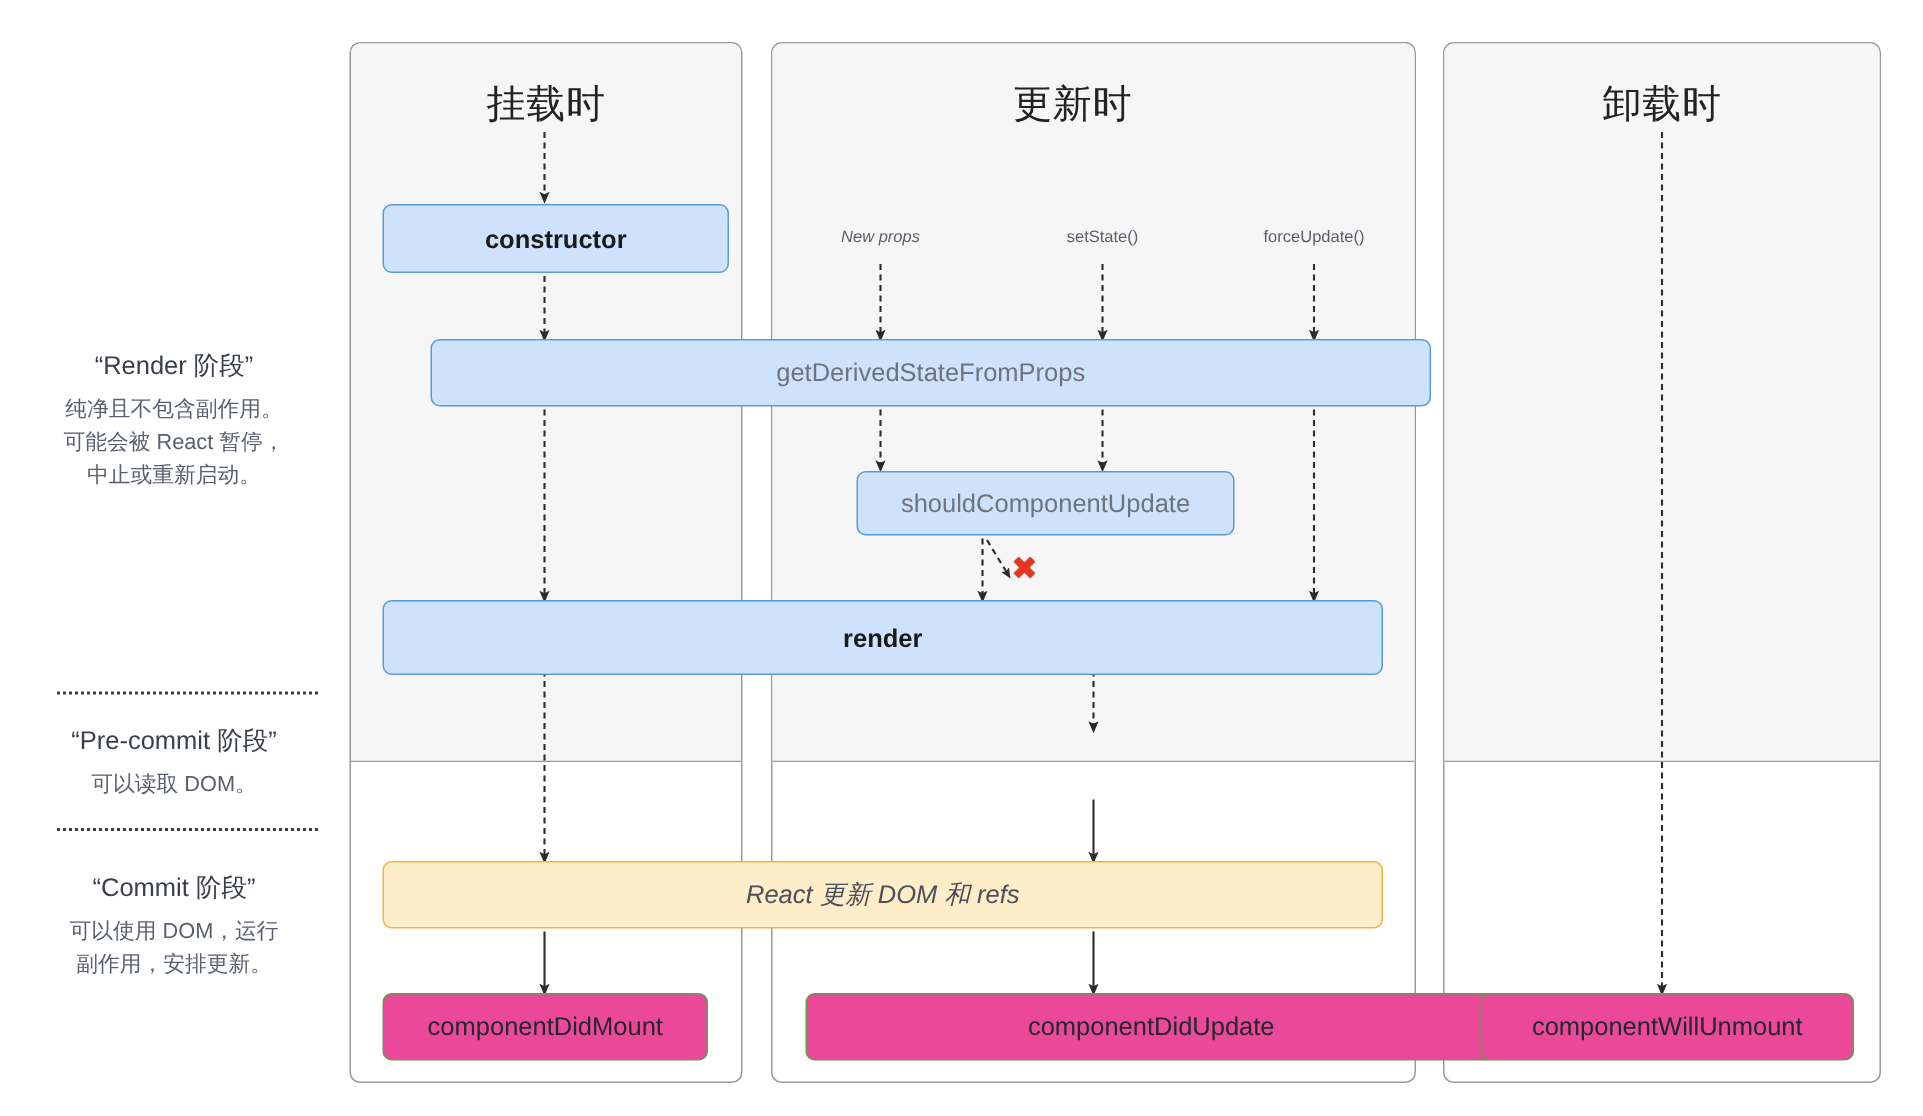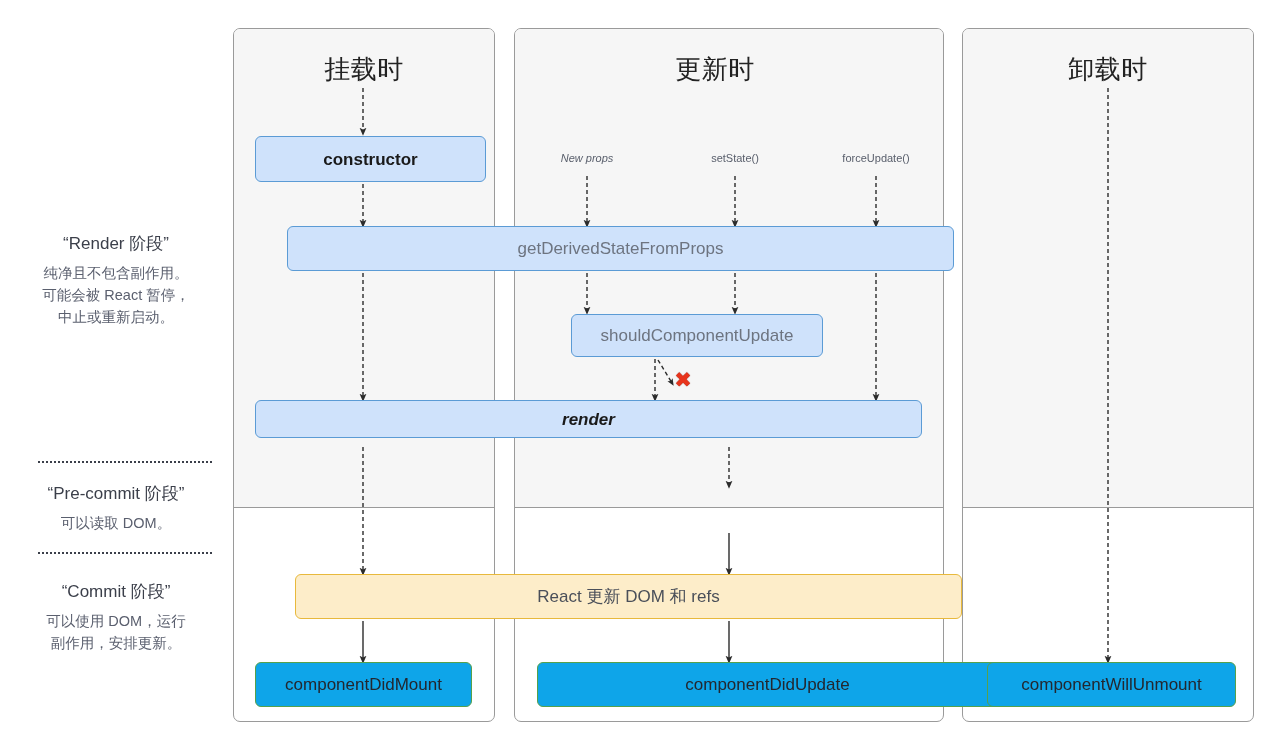--- a/index.html
+++ b/index.html
@@ -84,27 +84,27 @@
   }
   .lcbox.blue {
     background: #cfe2fb;
     border: 1px solid #5b9bd5;
   }
   .lcbox.yellow {
     background: #fdedc9;
     border: 1px solid #e8b93c;
   }
   .lcbox.green {
-    background: #0ea5e9;
+    background: #ec4899;
     border: 1px solid #56a14c;
   }
   .lcbox.bold  { font-weight: bold; color: #1a1a1a; }
   .lcbox.muted { font-weight: normal; color: #6d7480; margin-left: 32px; }
   .lcbox.dark  { font-weight: normal; color: #23272f; }
-  .lcbox.italic { color: #4a4f59; margin-left: 40px; }
+  .lcbox.italic { font-style: italic; color: #4a4f59; }
 
   
   .trigger {
     position: absolute;
     text-align: center;
     font-size: 11px;
     color: #585e6b;
     white-space: nowrap;
   }
   .trigger.italic { font-style: italic; }
@@ -216,21 +216,21 @@
   <div class="trigger italic" style="left:512px; top:152px; width:150px;">New props</div>
   <div class="trigger" style="left:660px; top:152px; width:150px;">setState()</div>
   <div class="trigger" style="left:801px; top:152px; width:150px;">forceUpdate()</div>
 
   <div class="lcbox blue bold" style="left:255px; top:136px; width:231px; height:46px;">constructor</div>
 
   <div class="lcbox blue muted" style="left:255px; top:226px; width:667px; height:45px;">getDerivedStateFromProps</div>
 
   <div class="lcbox blue muted" style="left:539px; top:314px; width:252px; height:43px;">shouldComponentUpdate</div>
 
-  <div class="lcbox blue bold" style="left:255px; top:400px; width:667px; height:38px;font-style:italic;">render</div>
+  <div class="lcbox blue bold" style="left:255px; top:400px; width:667px; height:50px;">render</div>
 
 
   <div class="lcbox yellow italic" style="left:255px; top:574px; width:667px; height:45px;">React 更新 DOM 和 refs</div>
 
   <div class="lcbox green dark" style="left:255px; top:662px; width:217px; height:45px;">componentDidMount</div>
 
   <div class="lcbox green dark" style="left:537px; top:662px; width:461px; height:45px;">componentDidUpdate</div>
 
   <div class="lcbox green dark" style="left:987px; top:662px; width:249px; height:45px;">componentWillUnmount</div>
 

